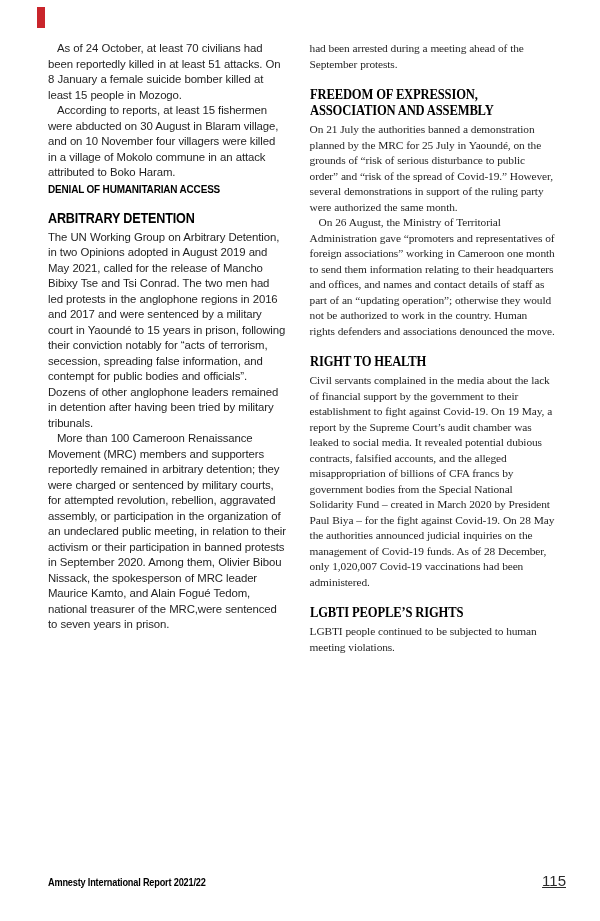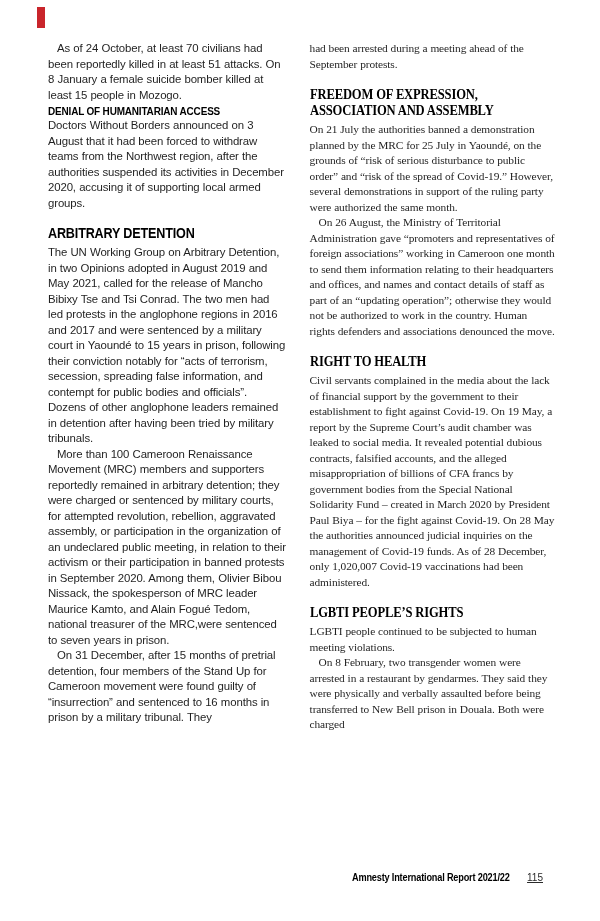--- a/index.html
+++ b/index.html
@@ -62,70 +62,68 @@
     text-transform: uppercase;
     letter-spacing: -0.2px;
     margin: 1px 0 0 0;
     transform: scaleX(0.86);
     transform-origin: 0 50%;
     width: 116%;
   }
 
   .footer {
     position: absolute;
-    left: 48px; right: 57px; top: 872px;
+    left: 48px; right: 34px; top: 872px;
     display: flex;
-    justify-content: flex-end;
+    justify-content: space-between;
     align-items: baseline;
   }
   .footer-title {
     font-size: 10.2px;
     font-weight: bold;
     color: #000000;
     letter-spacing: -0.2px;
     transform: scaleX(0.9);
     transform-origin: 0 50%;
   }
   .footer-page {
-    font-size: 10px;
+    font-size: 15px;
     color: #2a2a2a;
     letter-spacing: 0;
     text-decoration: underline;
   }
 </style>
 </head>
 <body>
 
 <div class="page">
 
   <div class="red-marker" style="background: rgb(201, 37, 43);"></div>
 
   <div class="content">
 
     <div class="col col-left">
       <p class="para indent">As of 24 October, at least 70 civilians had been reportedly killed in at least 51 attacks. On 8 January a female suicide bomber killed at least 15 people in Mozogo.</p>
+      <p class="para indent">According to reports, at least 15 fishermen were abducted on 30 August in Blaram village, and on 10 November four villagers were killed in a village of Mokolo commune in an attack attributed to Boko Haram.</p>
       <h3 class="subheading">DENIAL OF HUMANITARIAN ACCESS</h3>
-      <p class="para">Doctors Without Borders announced on 3 August that it had been forced to withdraw teams from the Northwest region, after the authorities suspended its activities in December 2020, accusing it of supporting local armed groups.</p>
       <h2 class="heading">ARBITRARY DETENTION</h2>
       <p class="para">The UN Working Group on Arbitrary Detention, in two Opinions adopted in August 2019 and May 2021, called for the release of Mancho Bibixy Tse and Tsi Conrad. The two men had led protests in the anglophone regions in 2016 and 2017 and were sentenced by a military court in Yaoundé to 15 years in prison, following their conviction notably for “acts of terrorism, secession, spreading false information, and contempt for public bodies and officials”. Dozens of other anglophone leaders remained in detention after having been tried by military tribunals.</p>
       <p class="para indent">More than 100 Cameroon Renaissance Movement (MRC) members and supporters reportedly remained in arbitrary detention; they were charged or sentenced by military courts, for attempted revolution, rebellion, aggravated assembly, or participation in the organization of an undeclared public meeting, in relation to their activism or their participation in banned protests in September 2020. Among them, Olivier Bibou Nissack, the spokesperson of MRC leader Maurice Kamto, and Alain Fogué Tedom, national treasurer of the MRC,were sentenced to seven years in prison.</p>
-      <p class="para indent">On 31 December, after 15 months of pretrial detention, four members of the Stand Up for Cameroon movement were found guilty of “insurrection” and sentenced to 16 months in prison by a military tribunal. They</p>
     </div>
 
     <div class="col col-right">
       <p class="para">had been arrested during a meeting ahead of the September protests.</p>
       <h2 class="heading">FREEDOM OF EXPRESSION,
 ASSOCIATION AND ASSEMBLY</h2>
       <p class="para">On 21 July the authorities banned a demonstration planned by the MRC for 25 July in Yaoundé, on the grounds of “risk of serious disturbance to public order” and “risk of the spread of Covid-19.” However, several demonstrations in support of the ruling party were authorized the same month.</p>
       <p class="para indent">On 26 August, the Ministry of Territorial Administration gave “promoters and representatives of foreign associations” working in Cameroon one month to send them information relating to their headquarters and offices, and names and contact details of staff as part of an “updating operation”; otherwise they would not be authorized to work in the country. Human rights defenders and associations denounced the move.</p>
       <h2 class="heading">RIGHT TO HEALTH</h2>
       <p class="para">Civil servants complained in the media about the lack of financial support by the government to their establishment to fight against Covid-19. On 19 May, a report by the Supreme Court’s audit chamber was leaked to social media. It revealed potential dubious contracts, falsified accounts, and the alleged misappropriation of billions of CFA francs by government bodies from the Special National Solidarity Fund – created in March 2020 by President Paul Biya – for the fight against Covid-19. On 28 May the authorities announced judicial inquiries on the management of Covid-19 funds. As of 28 December, only 1,020,007 Covid-19 vaccinations had been administered.</p>
       <h2 class="heading">LGBTI PEOPLE’S RIGHTS</h2>
       <p class="para">LGBTI people continued to be subjected to human meeting violations.</p>
-      <p class="para indent">On 8 February, two transgender women were arrested in a restaurant by gendarmes. They said they were physically and verbally assaulted before being transferred to New Bell prison in Douala. Both were charged</p>
     </div>
 
   </div>
 
   <div class="footer">
     <span class="footer-title">Amnesty International Report 2021/22</span>
     <span class="footer-page">115</span>
   </div>
 
 </div>

